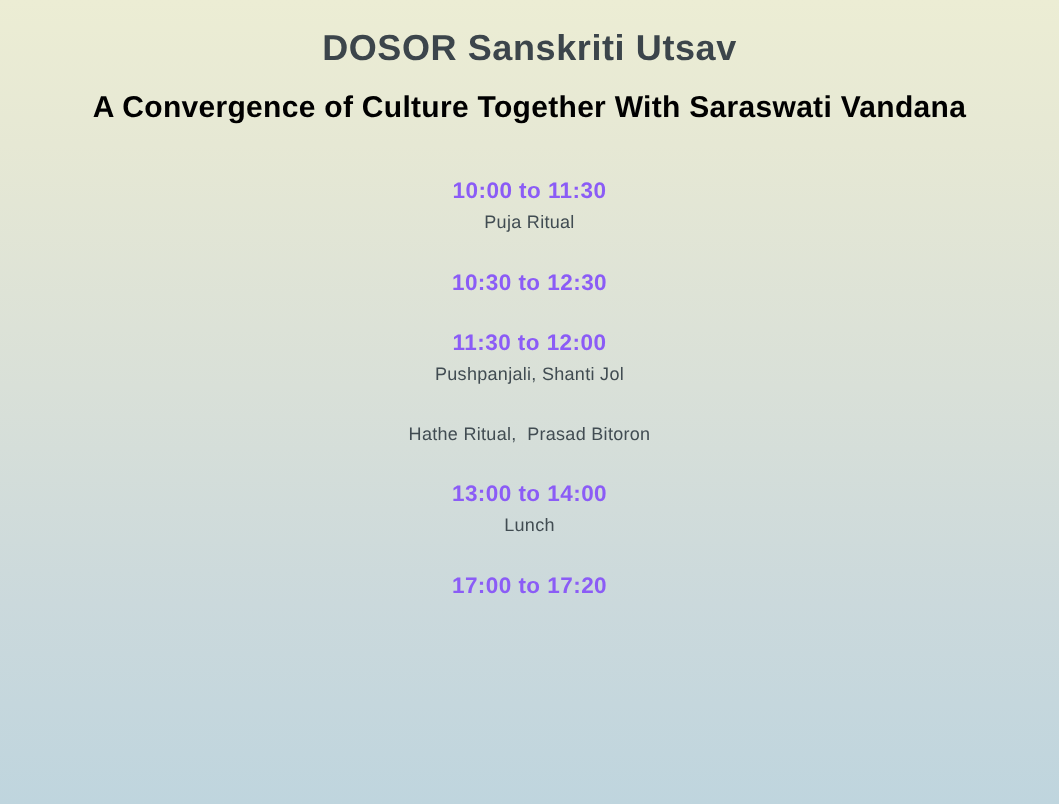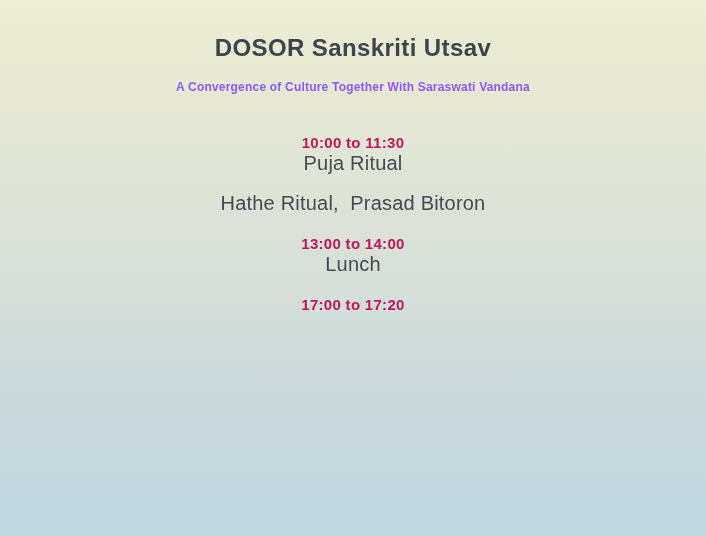--- a/index.html
+++ b/index.html
@@ -20,45 +20,45 @@
     box-sizing: border-box;
     padding-top: 19px;
     text-align: center;
   }
   .title {
     font-size: 24px;
     font-weight: 700;
     letter-spacing: 0.4px;
     color: #3c454b;
     line-height: 28px;
-    margin: 15px;
+    margin: 0;
   }
   .subtitle {
     margin: 15px 0 0 0;
-    font-size: 12px;
+    font-size: 20px;
     font-weight: 600;
     letter-spacing: 0.2px;
-    color: #8b5cf6;
+    color: #000000;
     line-height: 20px;
   }
   .schedule {
     margin-top: 35px;
   }
   .schedule-item {
     margin-bottom: 19px;
   }
   .item-time {
     font-size: 15px;
     font-weight: 700;
     letter-spacing: 0.3px;
-    color: #be185d;
+    color: #8b5cf6;
     line-height: 21px;
   }
   .item-activity {
-    font-size: 20px;
+    font-size: 12px;
     font-weight: 400;
     letter-spacing: 0.2px;
     color: #414c52;
     line-height: 21px;
     white-space: pre-wrap;
   }
 </style>
 </head>
 <body>
 
@@ -66,22 +66,27 @@
   <h1 class="title">DOSOR Sanskriti Utsav</h1>
   <p class="subtitle">A Convergence of Culture Together With Saraswati Vandana</p>
 
   <div class="schedule" id="schedule">
   <div class="schedule-item">
     <div class="item-time">10:00 to 11:30</div>
     <div class="item-activity">Puja Ritual</div>
   </div>
 
   <div class="schedule-item">
+    <div class="item-time">10:30 to 12:30</div>
   </div>
 
+  <div class="schedule-item">
+    <div class="item-time">11:30 to 12:00</div>
+    <div class="item-activity">Pushpanjali, Shanti Jol</div>
+  </div>
 
   <div class="schedule-item">
     <div class="item-activity">Hathe Ritual,  Prasad Bitoron</div>
   </div>
 
   <div class="schedule-item">
     <div class="item-time">13:00 to 14:00</div>
     <div class="item-activity">Lunch</div>
   </div>
 

